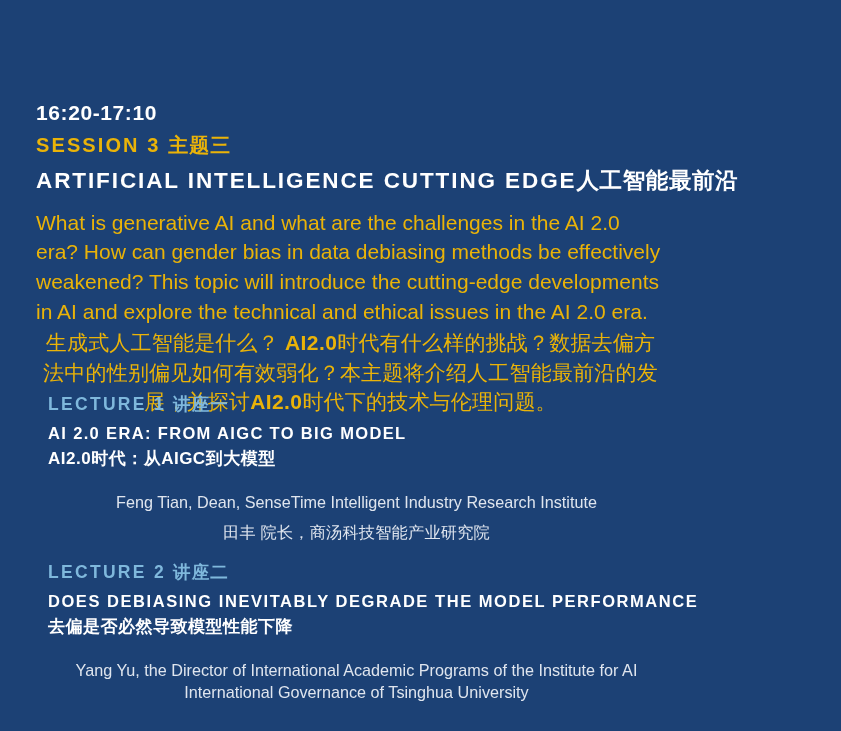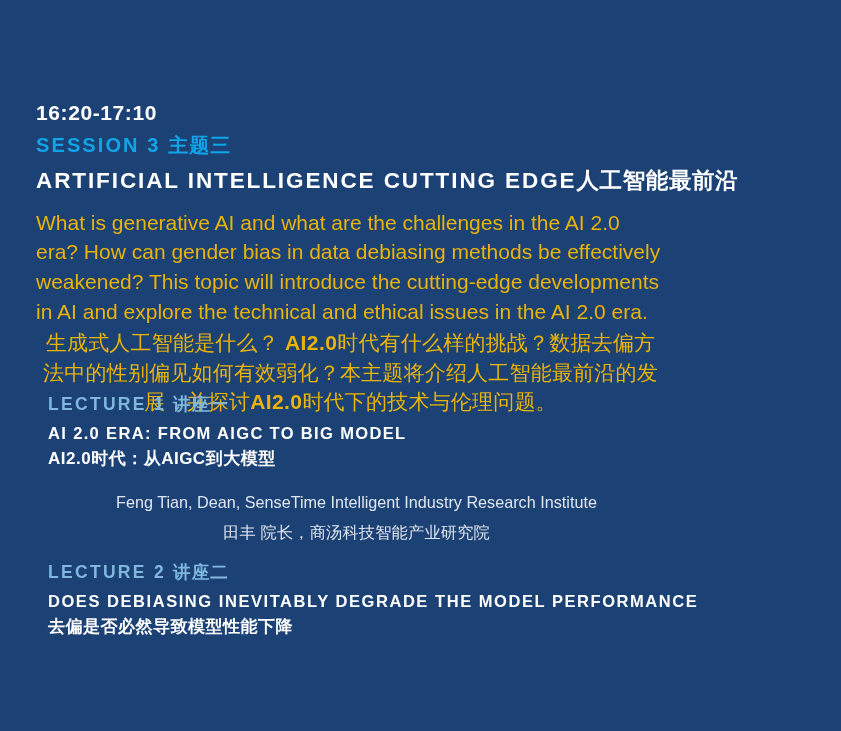--- a/index.html
+++ b/index.html
@@ -38,21 +38,21 @@
     letter-spacing: 0.6px;
     color: #ffffff;
     line-height: 1.25;
     margin: 0 0 7px 0;
   }
 
   .session-label {
     font-size: 20px;
     font-weight: bold;
     letter-spacing: 2.1px;
-    color: #0ea5e9;
+    color: #eab308;
     line-height: 1.25;
     margin: 0 0 8px 0;
   }
   .session-label .zh {
     letter-spacing: 1px;
     font-weight: bold;
   }
 
   .session-title {
     font-size: 22.5px;
@@ -170,15 +170,16 @@
     <p class="speaker-en">Feng Tian, Dean, SenseTime Intelligent Industry Research Institute</p>
     <p class="speaker-zh">田丰 院长，商汤科技智能产业研究院</p>
   </div>
 
   <div class="lecture lecture-2">
     <p class="lecture-label">
       <span>LECTURE 2 </span><span class="zh">讲座二</span>
     </p>
     <p class="lecture-title-en">DOES DEBIASING INEVITABLY DEGRADE THE MODEL PERFORMANCE</p>
     <p class="lecture-title-zh">去偏是否必然导致模型性能下降</p>
+    <p class="speaker-en">Yang Yu, the Director of International Academic Programs of the Institute for AI International Governance of Tsinghua University</p>
   </div>
 
 </div>
 
 </body></html>

